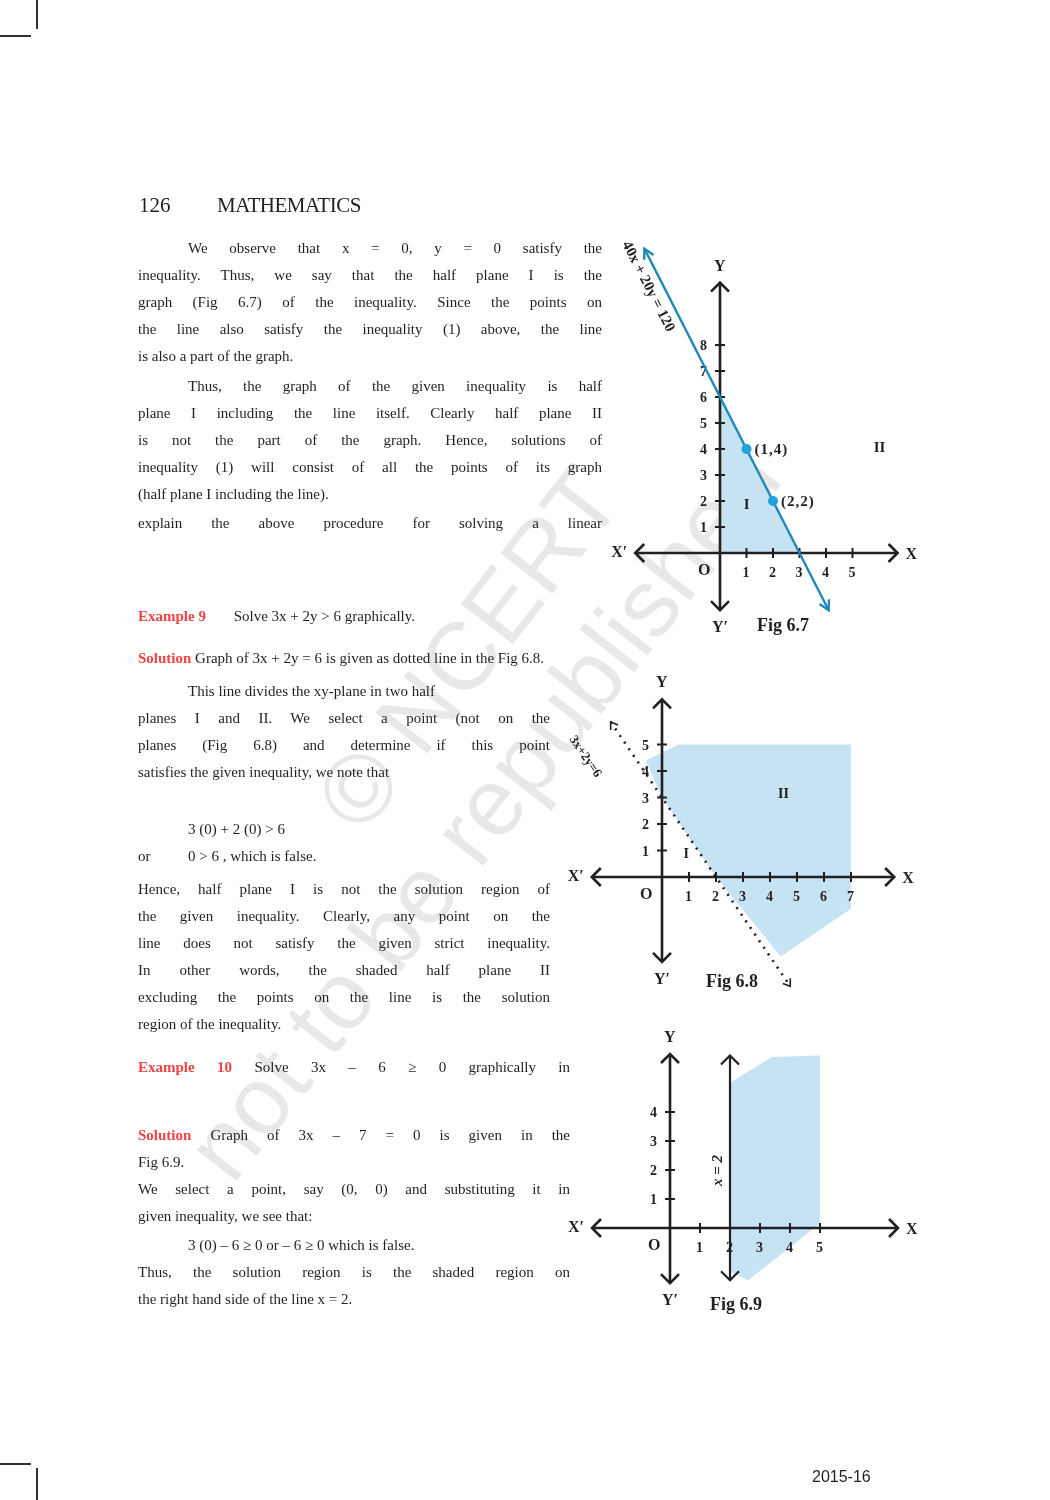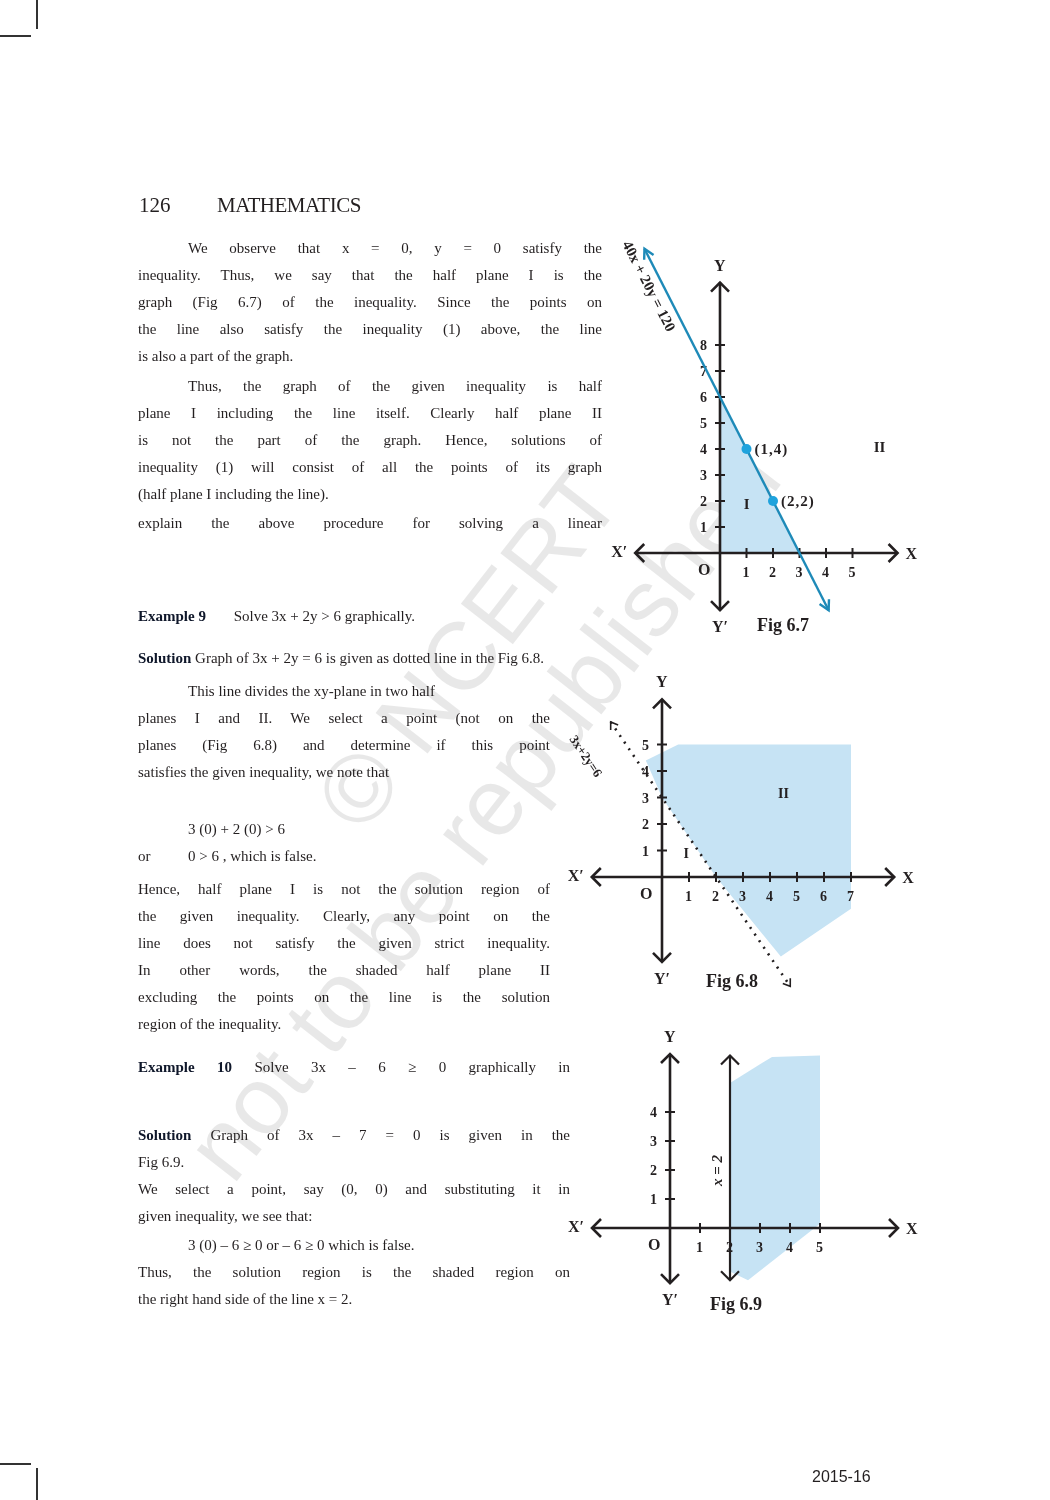--- a/index.html
+++ b/index.html
@@ -4,21 +4,21 @@
 <style>
   html, body { margin: 0; padding: 0; background: #ffffff; }
   body { width: 1050px; height: 1500px; position: relative; overflow: hidden;
          font-family: "Liberation Serif", "DejaVu Serif", serif; color: #231f20; }
   .abs { position: absolute; }
   .crop { position: absolute; background: #333; }
   .hdr { font-size: 21px; }
   .para { position: absolute; left: 138px; font-size: 15px; line-height: 27px; }
   .line { white-space: nowrap; display: block; }
   .just { text-align: justify; text-align-last: justify; }
-  .blue { color: #0f172a; font-weight: bold; }
+  .blue { color: #ef4444; font-weight: bold; }
   .ind { padding-left: 50px; }
   svg text { font-family: "Liberation Serif", "DejaVu Serif", serif; font-weight: bold; fill: #231f20; }
   .wm { position: absolute; color: rgba(0,0,0,0.09); font-family: "Liberation Sans", "DejaVu Sans", sans-serif;
         font-size: 96px; transform-origin: left bottom; white-space: nowrap; pointer-events: none; }
   .footer { position: absolute; left: 812px; top: 1468px; font-family: "Liberation Sans", "DejaVu Sans", sans-serif; font-size: 16px; }
 </style>
 </head>
 <body>
 
 <div class="crop" style="left:0;top:35px;width:31px;height:2px;"></div>

